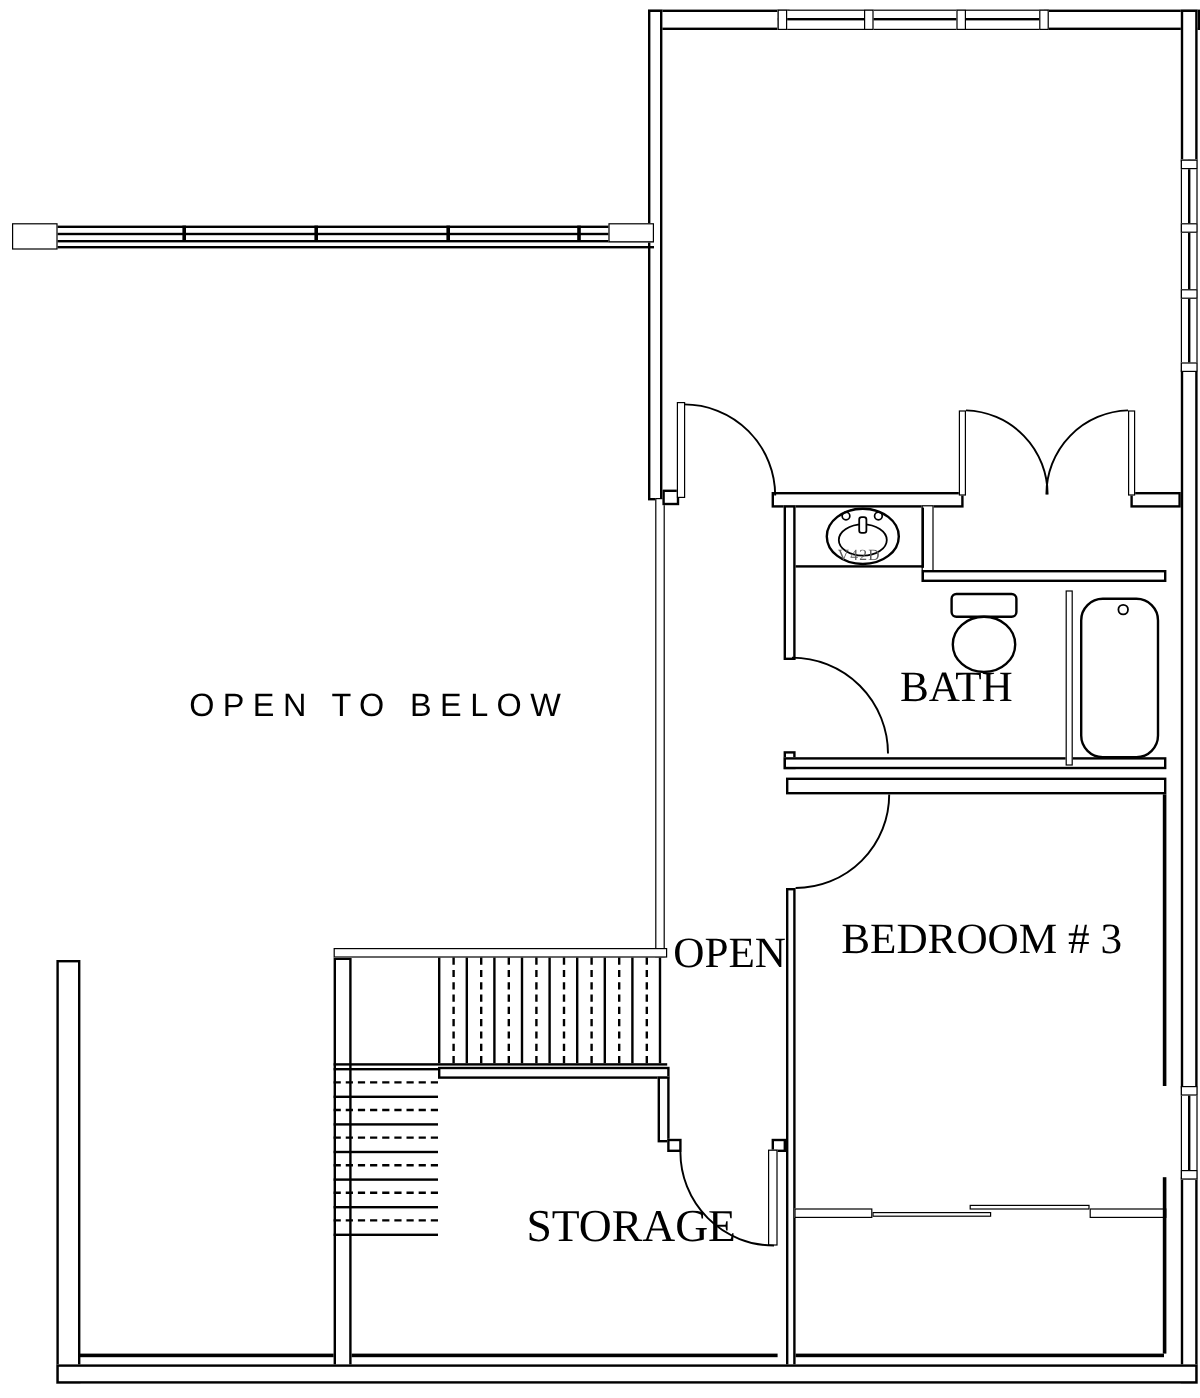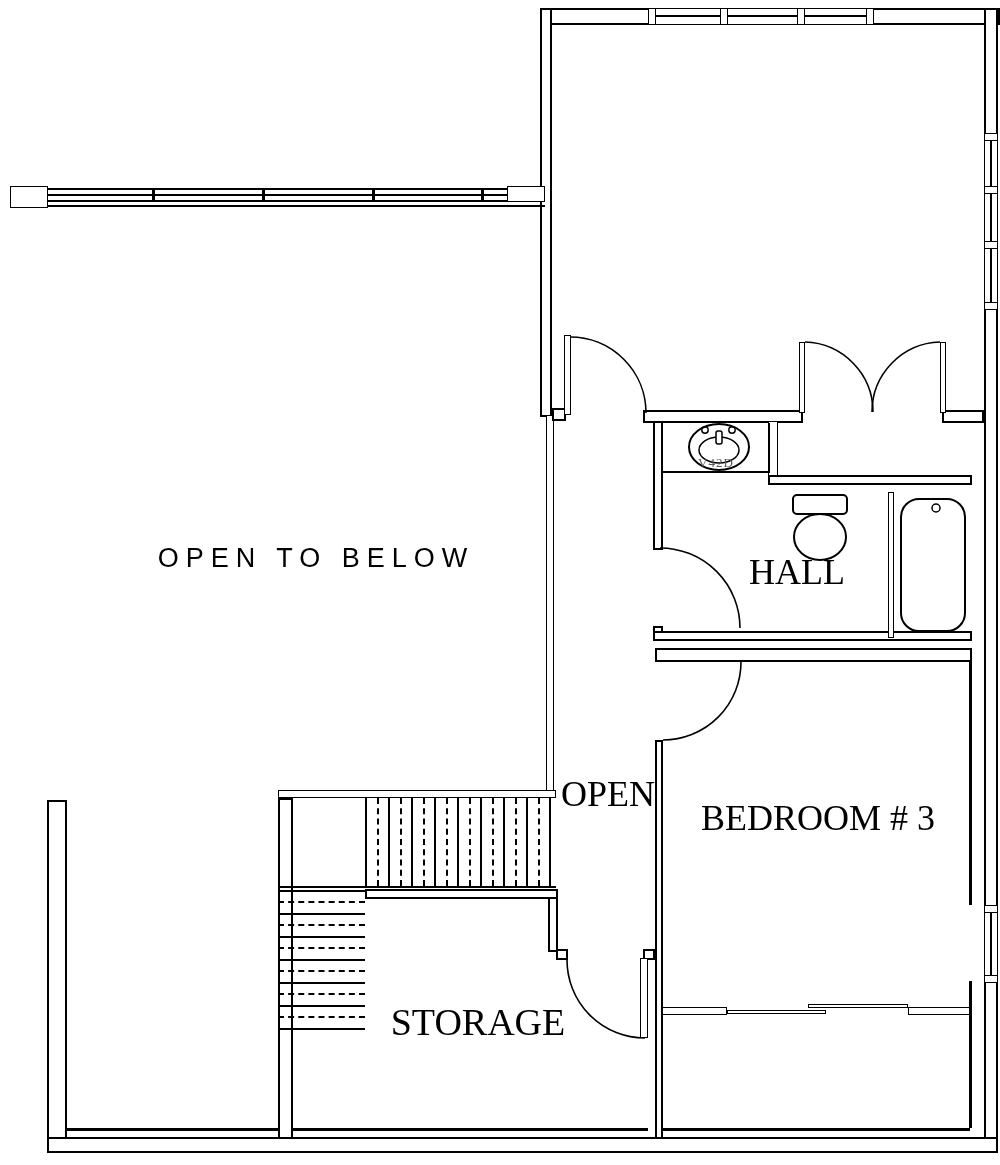--- a/index.html
+++ b/index.html
@@ -19,21 +19,21 @@
   .mull { position:absolute; background:#ffffff; border:1.5px solid #000; }
   .dashv { position:absolute; width:0; border-left:2px dashed #000; }
   .dashh { position:absolute; height:0; border-top:2px dashed #000; }
   .tread-v { position:absolute; width:2px; background:#000; }
   .tread-h { position:absolute; height:2px; background:#000; }
   .label {
     position:absolute; transform:translate(-50%,-50%);
     white-space:nowrap; color:#000; line-height:1;
   }
   .roomlabel { font-size:36px; }
-  .roomlabel.big { font-size:38px; }
+  .roomlabel.big { font-size:38px;margin-left:48px; }
   .hand {
     font-family:"Liberation Sans","DejaVu Sans",sans-serif;
     font-size:27px; letter-spacing:7px; font-weight:500;
   }
   .fixlabel {
     font-family:"Liberation Sans","DejaVu Sans",sans-serif;
     font-size:13px; color:#5a5a5a; letter-spacing:1px;
   }
   svg.overlay { position:absolute; left:0; top:0; }
 </style>
@@ -188,20 +188,20 @@
       <rect x="793" y="495" width="54" height="19" rx="4" fill="#ffffff"></rect>
       <ellipse cx="820" cy="537" rx="26" ry="23" fill="#ffffff"></ellipse>
     </g>
 
     <g stroke-width="2">
       <rect x="901" y="499" width="64" height="132" rx="18" fill="#ffffff"></rect>
       <circle cx="936" cy="508" r="4" stroke-width="1.5"></circle>
     </g>
   </svg>
 
-  <div class="label roomlabel" style="left:797px; top:572px;">HALL</div>
+  <div class="label roomlabel" style="left:797px; top:572px;">BATH</div>
   <div class="label roomlabel" style="left:608px; top:794px;">OPEN</div>
-  <div class="label roomlabel" style="left:818px; top:818px;text-align:right;">BEDROOM # 3</div>
+  <div class="label roomlabel" style="left:818px; top:782px;text-align:right;">BEDROOM # 3</div>
   <div class="label roomlabel big" style="left:478px; top:1022px;">STORAGE</div>
-  <div class="label hand" style="left:316px; top:558px;">OPEN TO BELOW</div>
+  <div class="label hand" style="left:316px; top:588px;">OPEN TO BELOW</div>
   <div class="label fixlabel" style="left:716px; top:462px;font-family:Liberation Serif, serif;">V42D</div>
 
 </div>
 
 </body></html>

